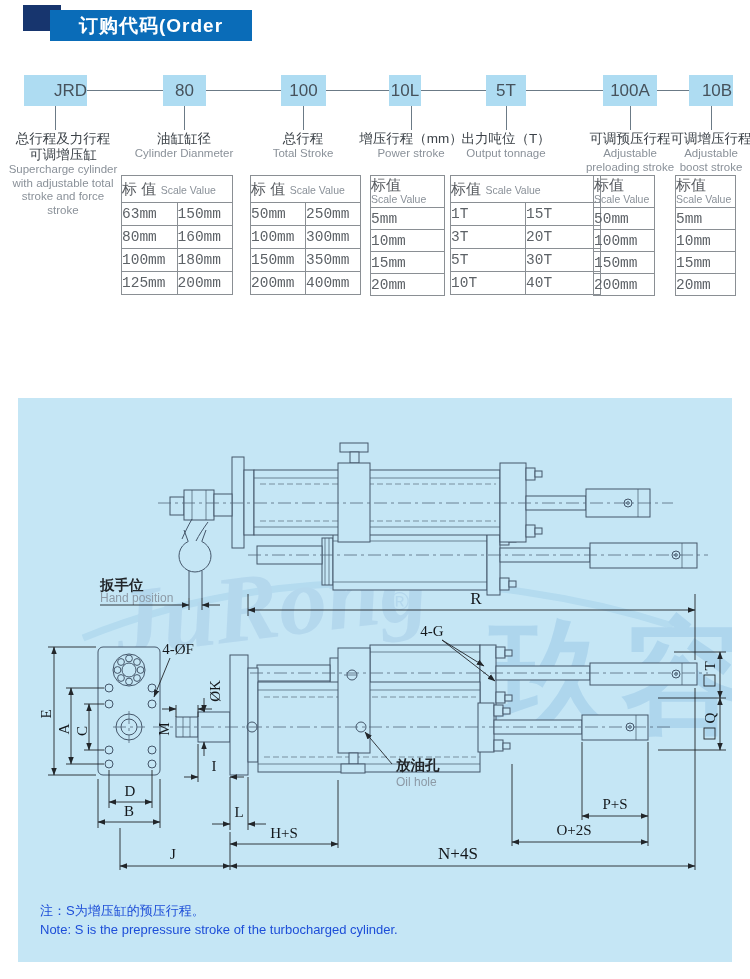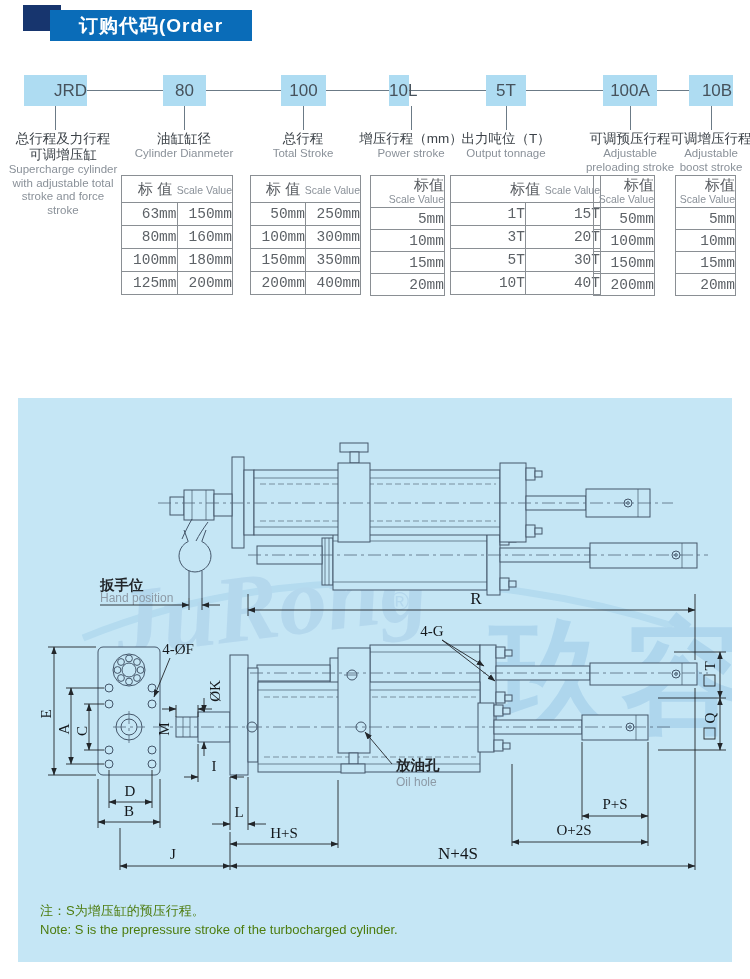--- a/index.html
+++ b/index.html
@@ -13,34 +13,34 @@
   
   .conn{position:absolute;left:55px;top:90px;width:656px;height:1px;background:#6b7a86;}
   .code-box{position:absolute;top:75px;height:31px;background:#aedcf2;color:#46525c;
             font-size:17px;line-height:31px;text-align:center;}
   .stem{position:absolute;top:106px;width:1px;height:24px;background:#6b7a86;}
   .seg-label{position:absolute;top:131px;text-align:center;line-height:15px;}
   .seg-label .cn{font-size:13.5px;color:#3c4248;line-height:16px;white-space:nowrap;}
   .seg-label .en{font-size:11.5px;color:#8a9199;line-height:13.5px;white-space:nowrap;}
   
   .tbl{position:absolute;border-collapse:collapse;table-layout:fixed;}
-  .tbl td,.tbl th{border:1px solid #8a8f94;text-align:right;vertical-align:middle;
+  .tbl td,.tbl th{border:1px solid #8a8f94;text-align:left;vertical-align:middle;
                   color:#5d6267;font-weight:normal;padding:0;}
   .tbl td{font-size:14.5px;height:22px;font-family:Liberation Mono, monospace;}
   .tbl th{height:26px;}
   .tbl th .hcn{font-size:15px;color:#55595e;}
   .tbl th .hen{font-size:10.5px;color:#8a9199;}
   .tbl.narrow th{height:31px;}
   .tbl.narrow th .hcn,.tbl.narrow th .hen{display:block;line-height:14px;}
   .tbl.narrow td{height:21px;}
   
   .panel{position:absolute;left:18px;top:398px;width:714px;height:564px;background:#c5e6f5;}
   .panel-title{position:absolute;left:20px;top:10px;z-index:3;color:#2d3338;font-size:17px;
                line-height:23px;}
-  .panel-note{position:absolute;left:22px;top:503px;z-index:3;color:#4d7c0f;font-size:13px;
+  .panel-note{position:absolute;left:22px;top:503px;z-index:3;color:#1d4ed8;font-size:13px;
               line-height:19px;}
   .drawing-svg{position:absolute;left:0;top:0;z-index:1;}
   
   .s{fill:#c5e6f5;stroke:#44566a;stroke-width:1;}
   .sn{fill:none;stroke:#44566a;stroke-width:1;}
   .thin{stroke:#44566a;stroke-width:0.7;fill:none;}
   .dash{stroke:#5a6b7c;stroke-width:0.7;stroke-dasharray:6 3;fill:none;}
   .cl{stroke:#53687b;stroke-width:0.8;stroke-dasharray:13 4 3 4;fill:none;}
   .dim{stroke:#22262a;stroke-width:0.9;fill:none;}
   .dimtxt{font-family:"Liberation Serif",serif;font-size:15px;fill:#14181c;}
@@ -55,21 +55,21 @@
 <div id="page">
 
   <div class="navy"></div>
   <div class="banner">订购代码(Order code)</div>
 
   <div class="conn"></div>
 
   <div class="code-box" style="left:24px;width:63px;text-align:right;">JRD</div>
   <div class="code-box" style="left:163px;width:43px;">80</div>
   <div class="code-box" style="left:281px;width:45px;">100</div>
-  <div class="code-box" style="left:389px;width:20px;">10L</div>
+  <div class="code-box" style="left:389px;width:32px;">10L</div>
   <div class="code-box" style="left:486px;width:40px;">5T</div>
   <div class="code-box" style="left:603px;width:54px;">100A</div>
   <div class="code-box" style="left:689px;width:32px;padding-left:12px;">10B</div>
 
   <div class="stem" style="left:55px;"></div>
   <div class="stem" style="left:184px;"></div>
   <div class="stem" style="left:303px;"></div>
   <div class="stem" style="left:411px;"></div>
   <div class="stem" style="left:506px;"></div>
   <div class="stem" style="left:630px;"></div>

